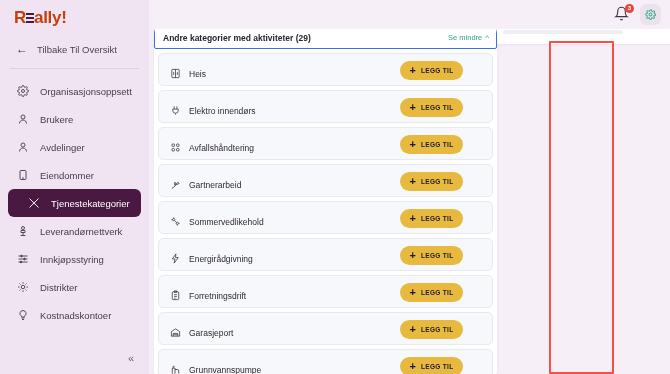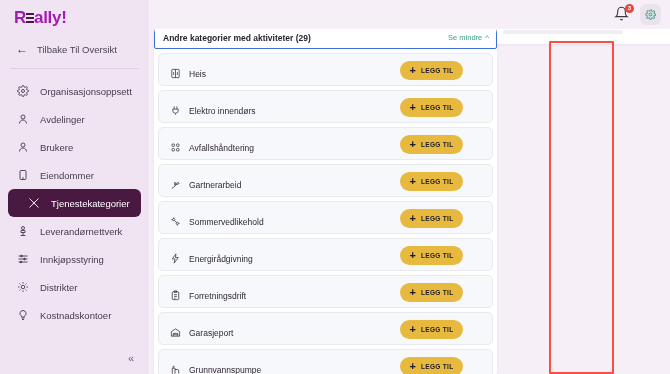--- a/index.html
+++ b/index.html
@@ -13,21 +13,21 @@
 
   
   .sidebar {
     width: 149px; height: 374px;
     background: #f0e4f2;
     position: relative;
     flex: 0 0 149px;
     display: flex; flex-direction: column;
   }
   .logo {
-    font-size: 17px; font-weight: bold; color: #a21caf;
+    font-size: 17px; font-weight: bold; color: #c2410c;
     letter-spacing: -0.3px;
     padding: 8px 0 0 14px;
     height: 32px;
   }
   .logo .e-glyph {
     display: inline-block;
     position: relative;
     width: 8px; height: 12px;
     vertical-align: -1px;
     margin: 0 0px;
@@ -234,31 +234,31 @@
         <span>Organisasjonsoppsett</span>
       </div>
 
       <div class="nav-item">
         <span class="ico">
             <svg width="12" height="12" viewBox="0 0 24 24" fill="none" stroke="currentColor" stroke-width="1.8">
               <circle cx="12" cy="8" r="4"></circle>
               <path d="M5 21c0-3.9 3.1-7 7-7s7 3.1 7 7"></path>
             </svg>
           </span>
-        <span>Avdelinger</span>
+        <span>Brukere</span>
       </div>
 
       <div class="nav-item">
         <span class="ico">
             <svg width="12" height="12" viewBox="0 0 24 24" fill="none" stroke="currentColor" stroke-width="1.8">
               <circle cx="12" cy="8" r="4"></circle>
               <path d="M5 21c0-3.9 3.1-7 7-7s7 3.1 7 7"></path>
             </svg>
           </span>
-        <span>Brukere</span>
+        <span>Avdelinger</span>
       </div>
 
       <div class="nav-item">
         <span class="ico">
             <svg width="12" height="12" viewBox="0 0 24 24" fill="none" stroke="currentColor" stroke-width="1.8">
               <rect x="6" y="3" width="12" height="18" rx="2"></rect>
               <path d="M10 18h4"></path>
             </svg>
           </span>
         <span>Eiendommer</span>

